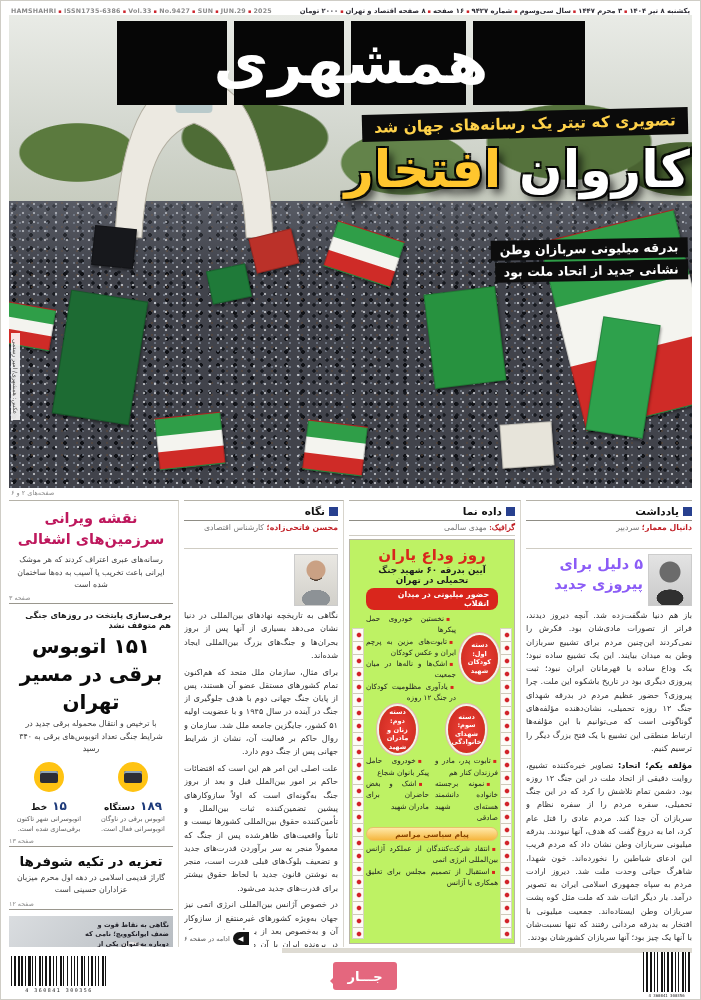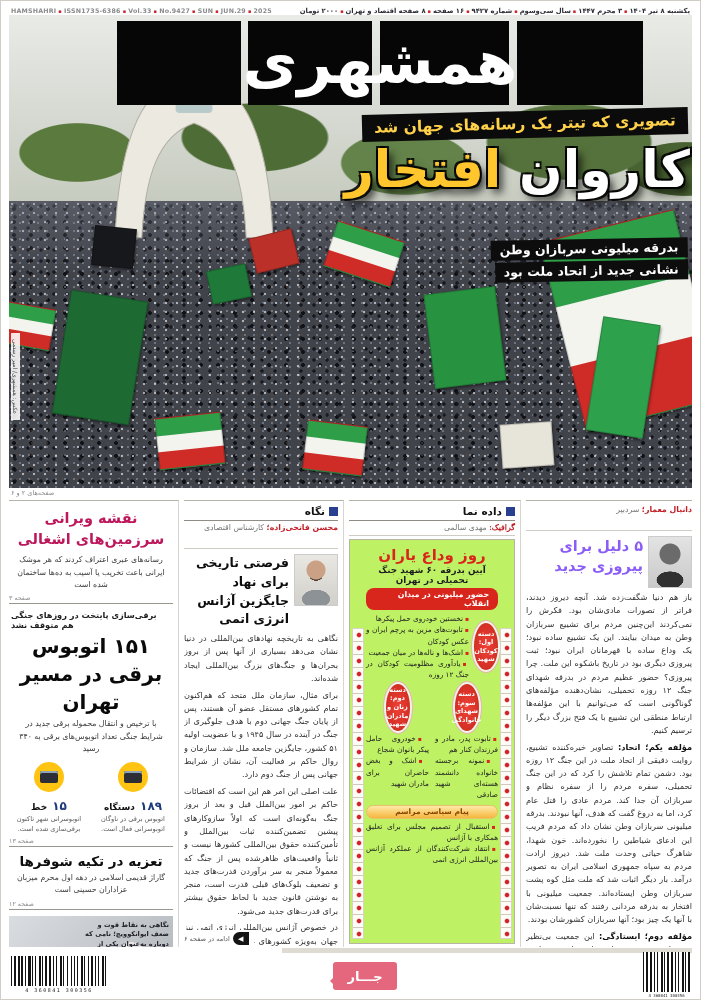--- a/index.html
+++ b/index.html
@@ -27,21 +27,21 @@
   .crowd{position:absolute;left:0;right:0;top:186px;bottom:0;z-index:1;background-color:#41434b;background-image:
     linear-gradient(rgba(130,136,148,.35),rgba(130,136,148,0) 26%),
     radial-gradient(circle at 3px 3px,rgba(236,239,242,.65) 1px,transparent 1.6px),
     radial-gradient(circle at 6px 5px,rgba(18,20,26,.9) 1.4px,transparent 2px),
     radial-gradient(circle at 2px 6px,rgba(152,162,178,.5) 1px,transparent 1.5px),
     radial-gradient(circle at 8px 2px,rgba(92,72,56,.55) 1px,transparent 1.5px),
     radial-gradient(circle at 5px 8px,rgba(8,10,14,.85) 1.6px,transparent 2.2px);
     background-size:100% 100%,11px 9px,13px 11px,9px 8px,15px 12px,17px 13px;}
   .flag{position:absolute;z-index:2;box-shadow:1px 2px 3px rgba(0,0,0,.45);border:1px solid rgba(0,0,0,.18);}
   .flag-ir{background:linear-gradient(180deg,#2f9e48 0 34%,#f4f4ef 34% 66%,#cf2b27 66% 100%);}
-  .masthead{position:absolute;top:6px;left:108px;width:526px;height:84px;z-index:4;text-align:center;
+  .masthead{position:absolute;top:6px;left:108px;width:468px;height:84px;z-index:4;text-align:center;
     background:linear-gradient(90deg,#060606 0 23.5%,transparent 23.5% 25%,#060606 25% 48.5%,transparent 48.5% 50%,#060606 50% 74.5%,transparent 74.5% 76%,#060606 76% 100%);}
   .masthead span{color:#fff;font-weight:700;font-size:60px;line-height:82px;letter-spacing:1px;}
   .kicker{position:absolute;top:96px;right:4px;z-index:5;background:#0b0b0b;color:#ffd24a;
     font-size:15.5px;font-weight:700;padding:4px 12px 5px;direction:rtl;transform:rotate(-1.4deg);}
   .cover-title{position:absolute;top:112px;right:2px;z-index:5;margin:0;direction:rtl;text-align:right;
     font-size:51px;font-weight:700;letter-spacing:-1px;line-height:1.7;
     text-shadow:2px 2px 0 rgba(0,0,0,.85),-2px 2px 0 rgba(0,0,0,.85),2px -2px 0 rgba(0,0,0,.85),-2px -2px 0 rgba(0,0,0,.85),5px 6px 9px rgba(0,0,0,.75);}
   .cover-title .w1{color:#ffffff;}
   .cover-title .w2{color:#ffc62e;}
   .dek{position:absolute;top:224px;right:4px;z-index:5;display:flex;flex-direction:column;align-items:flex-start;direction:rtl;transform:rotate(-1deg);}
@@ -81,33 +81,33 @@
     background-image:radial-gradient(circle at 6px 6px,#d2232a 1.7px,rgba(210,35,42,.25) 2.5px,transparent 3px),
     repeating-linear-gradient(180deg,#fdfcf7 0 12px,#cfcaba 12px 13px);
     background-size:12px 13px,auto;border:1px solid #d8d4c4;}
   .orn.l{left:2px;} .orn.r{right:2px;}
   .info-title{color:#d9261c;font-size:15px;font-weight:700;text-align:center;margin:2px 0 1px;}
   .info-sub{font-size:8.8px;font-weight:700;text-align:center;color:#1c1c1c;margin:0 0 3px;}
   .pill{background:#d9261c;color:#fff;border-radius:8px;font-size:7.8px;font-weight:700;padding:2px 9px;display:table;margin:2px auto 3px;}
   .bl{list-style:none;margin:0;padding:0;font-size:7.3px;line-height:1.55;color:#222;text-align:justify;}
   .bl li::before{content:"▪";color:#d9261c;font-size:6px;margin-left:2px;}
   .g1{display:flex;gap:5px;align-items:center;margin:3px 0;}
-  .badge{width:24px;height:47px;border-radius:50%;background:radial-gradient(#ef4136,#c7271e);color:#fff;
+  .badge{width:37px;height:47px;border-radius:50%;background:radial-gradient(#ef4136,#c7271e);color:#fff;
     font-size:6.6px;font-weight:700;display:flex;align-items:center;justify-content:center;text-align:center;
     padding:5px;flex:0 0 auto;box-shadow:0 0 0 2px #f4f2ea,0 0 0 3px #e3b7b1;line-height:1.3;}
   .g23{display:flex;gap:6px;margin:3px 0;}
   .gcol{flex:1;min-width:0;}
   .gcol .badge{margin:0 auto 2px;}
   .yb{background:linear-gradient(180deg,#ffe9a8,#f5b63e);border:1px solid #e6c26a;border-radius:7px;color:#8a4500;
     font-weight:700;font-size:7.6px;text-align:center;padding:1.5px 2px;margin:4px 0 2px;}
   
   .bh1{font-size:14.5px;font-weight:700;text-align:center;color:#be185d;line-height:1.45;margin:5px 0 4px;}
   .btext{font-size:7.8px;color:#3a3a3a;text-align:center;line-height:1.6;margin:0 6px 3px;}
   .bpage{font-size:6.3px;color:#8a8a8a;text-align:left;border-bottom:1px solid #9a978e;padding:0 0 2px;margin:2px 0 6px;}
-  .bkick{font-size:8.2px;font-weight:700;text-align:left;color:#222;margin:4px 2px 2px;}
+  .bkick{font-size:8.2px;font-weight:700;text-align:right;color:#222;margin:4px 2px 2px;}
   .bh2{font-size:20px;font-weight:700;text-align:center;line-height:1.4;margin:1px 0 2px;color:#0a0a0a;}
   .stats{display:flex;gap:4px;margin:6px 0 2px;}
   .stat{flex:1;text-align:center;}
   .stat-icon{width:30px;height:30px;border-radius:50%;background:#ffc312;margin:0 auto 3px;position:relative;}
   .stat-icon::after{content:"";position:absolute;left:6px;right:6px;top:9px;bottom:9px;background:#2d2d35;border-radius:2px;
     box-shadow:inset 0 2px 0 #8fa4b8;}
   .stat-line .num{font-size:12px;font-weight:700;color:#1d3a7a;}
   .stat-line .unit{font-size:9px;font-weight:700;color:#101010;}
   .stat-desc{font-size:6.6px;color:#5a5a5a;line-height:1.5;margin-top:1px;}
   .bh3{font-size:13.5px;font-weight:700;text-align:center;color:#0d0d0d;margin:5px 0 3px;}
@@ -178,20 +178,24 @@
       <span>نشانی جدید از اتحاد ملت بود</span>
     </div>
     <div class="credit">عکس: همشهری/ امیر رستمی</div>
   </section>
 
   <div class="pages-note">صفحه‌های ۲ و ۶</div>
 
   <main class="cols">
 
     <section class="col">
+      <div class="sec-head">
+        <span class="sq"></span>
+        <span class="sec-label">یادداشت</span>
+      </div>
       <div class="byline">
         <b>دانیال معمار؛</b>
         <span>سردبیر</span>
       </div>
       <div class="head-row">
         <div class="author-photo ph-bw"></div>
         <h2 class="note-h">۵ دلیل برای پیروزی جدید</h2>
       </div>
       <div>
 
@@ -242,39 +246,38 @@
             <div class="badge">دسته دوم: زنان و مادران شهید</div>
             <ul class="bl">
 
             <li>خودروی حامل پیکر بانوان شجاع</li>
                 <li>اشک و بغض حاضران برای مادران شهید</li>
               </ul>
           </div>
         </div>
         <div class="yb">پیام سیاسی مراسم</div>
         <ul class="bl">
+            <li>انتقاد شرکت‌کنندگان از عملکرد آژانس بین‌المللی انرژی اتمی</li>
             <li>استقبال از تصمیم مجلس برای تعلیق همکاری با آژانس</li>
-            <li>انتقاد شرکت‌کنندگان از عملکرد آژانس بین‌المللی انرژی اتمی</li>
           </ul>
 
       </div>
     </section>
 
     <section class="col">
       <div class="sec-head">
         <span class="sq"></span>
         <span class="sec-label">نگاه</span>
       </div>
       <div class="byline">
         <b>محسن فاتحی‌زاده؛</b>
         <span>کارشناس اقتصادی</span>
       </div>
       <div class="head-row">
         <div class="author-photo ph-color"></div>
-        <h2 class="view-h">فرصتی تاریخی برای نهاد جایگزین آژانس انرژی اتمی</h2>
       </div>
       <div>
 
       <p class="bp">نگاهی به تاریخچه نهادهای بین‌المللی در دنیا نشان می‌دهد بسیاری از آنها پس از بروز بحران‌ها و جنگ‌های بزرگ بین‌المللی ایجاد شده‌اند.</p>
           <p class="bp">برای مثال، سازمان ملل متحد که هم‌اکنون تمام کشورهای مستقل عضو آن هستند، پس از پایان جنگ جهانی دوم با هدف جلوگیری از جنگ در آینده در سال ۱۹۴۵ و با عضویت اولیه ۵۱ کشور، جایگزین جامعه ملل شد. سازمان و روال حاکم بر فعالیت آن، نشان از شرایط جهانی پس از جنگ دوم دارد.</p>
           <p class="bp">علت اصلی این امر هم این است که اقتضائات حاکم بر امور بین‌الملل قبل و بعد از بروز جنگ به‌گونه‌ای است که اولاً سازوکارهای پیشین تضمین‌کننده ثبات بین‌الملل و تأمین‌کننده حقوق بین‌المللی کشورها نیست و ثانیاً واقعیت‌های ظاهرشده پس از جنگ که معمولاً منجر به سر برآوردن قدرت‌های جدید و تضعیف بلوک‌های قبلی قدرت است، منجر به نوشتن قانون جدید با لحاظ حقوق بیشتر برای قدرت‌های جدید می‌شود.</p>
           <p class="bp">در خصوص آژانس بین‌المللی انرژی اتمی نیز جهان به‌ویژه کشورهای غیرمنتفع از سازوکار آن و به‌خصوص بعد از بحران مشروعیتی که در پرونده ایران با آن مواجه شده، فرصتی تاریخی برای تجدیدنظر در ساختار آن است.</p>
         </div>
       <div class="continue">
         <span class="cont-arrow">◀</span>

